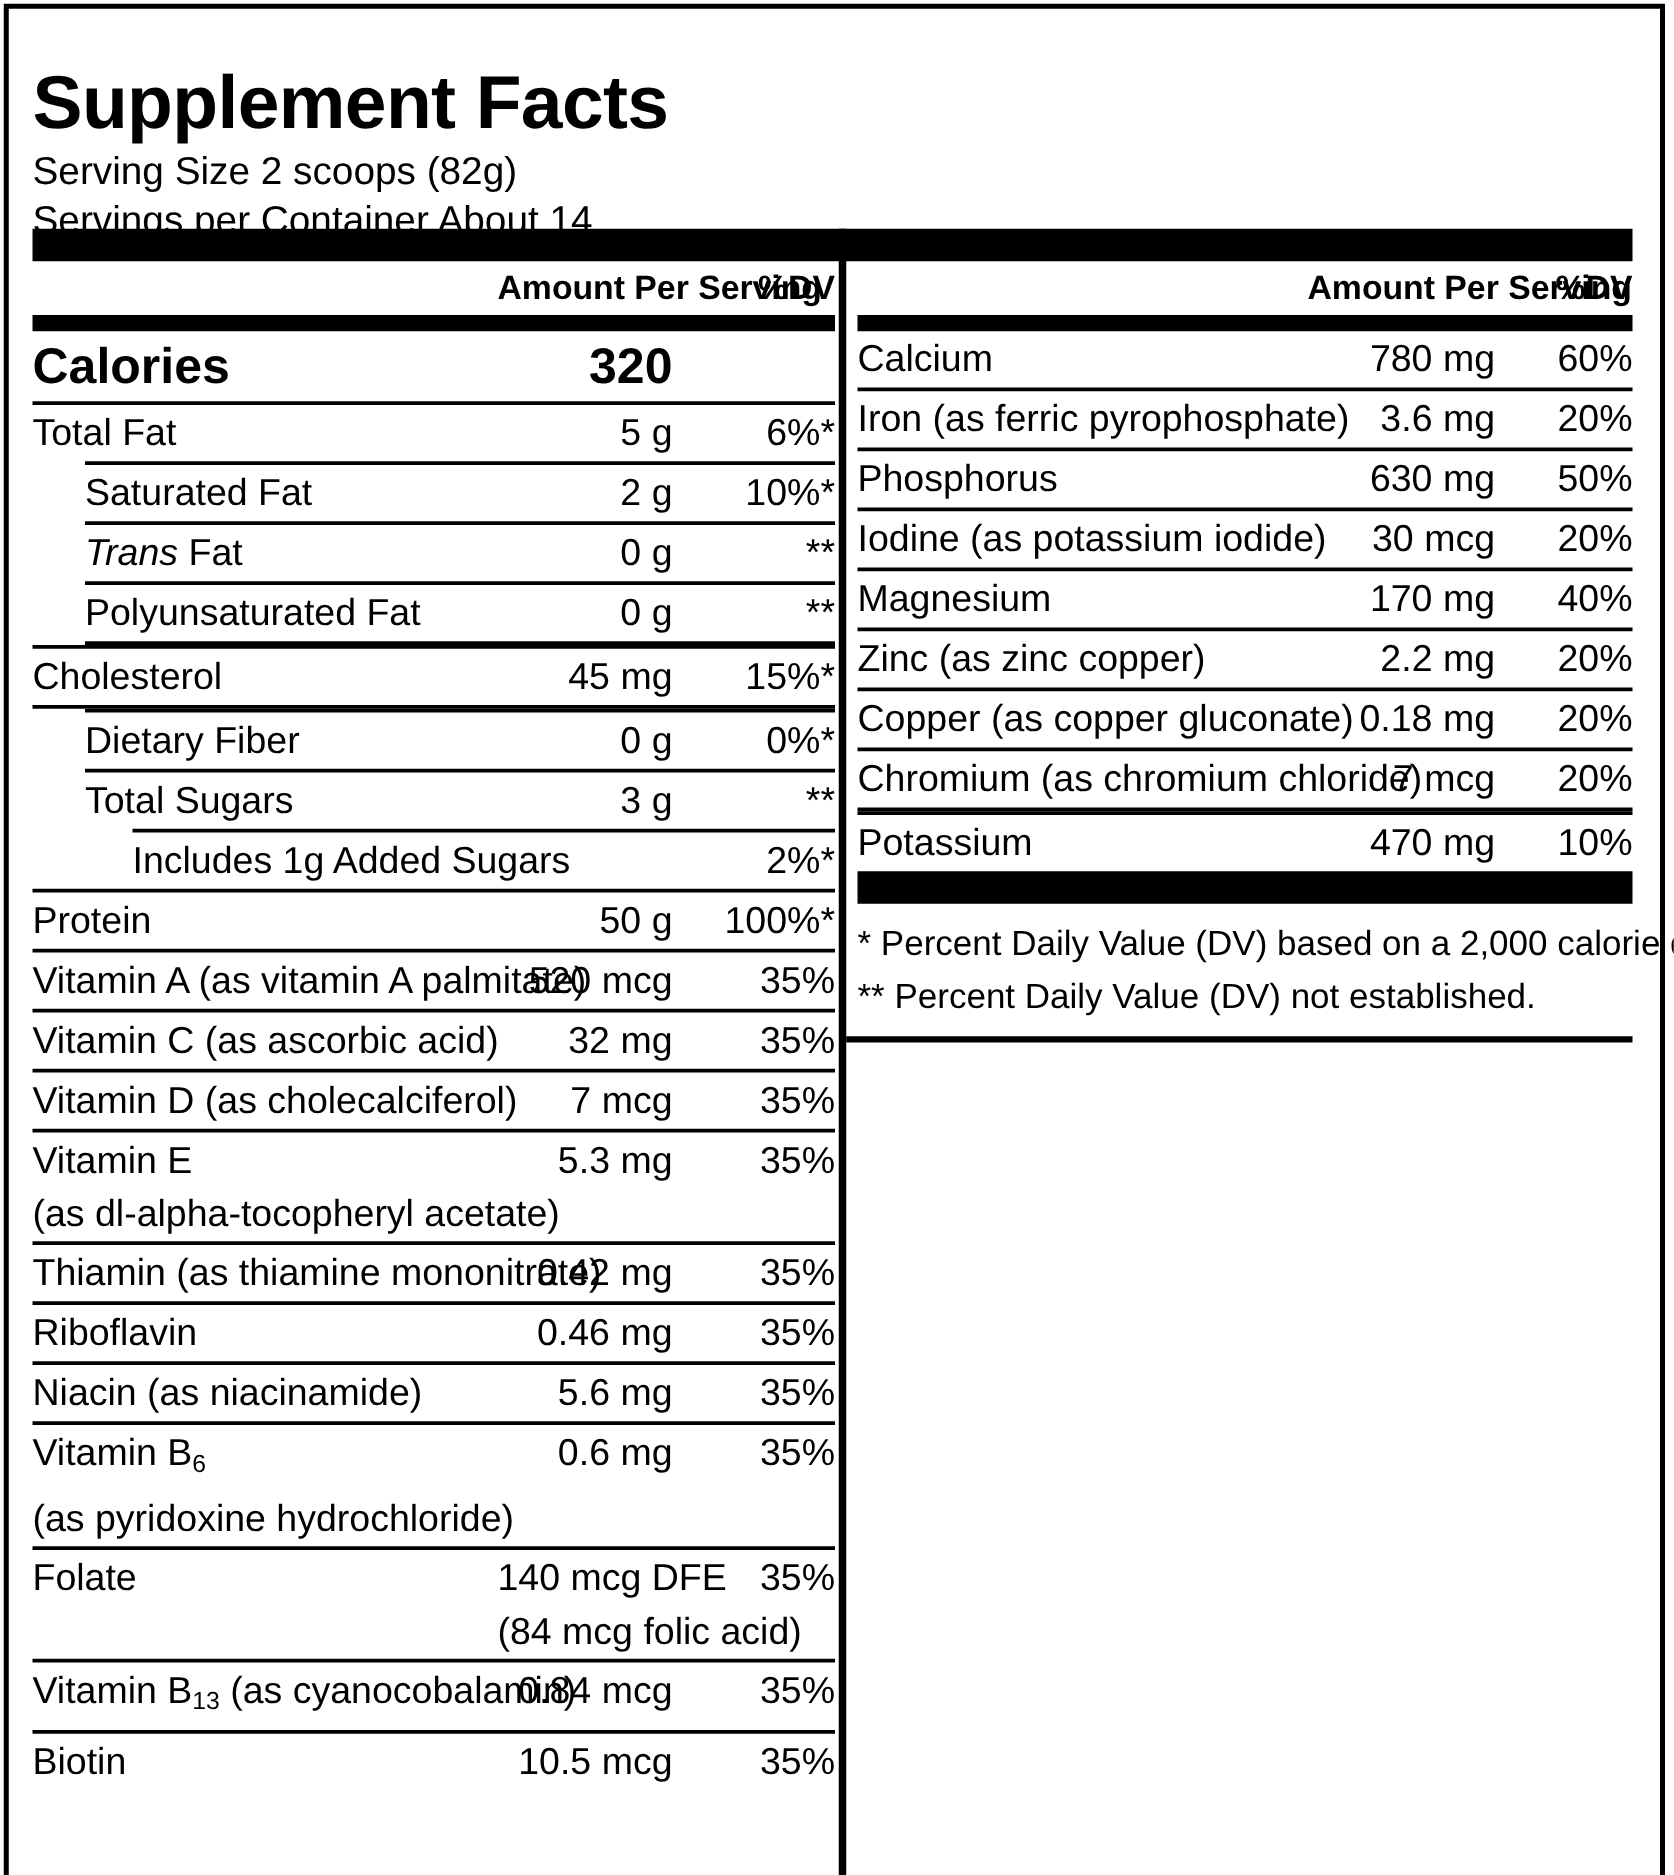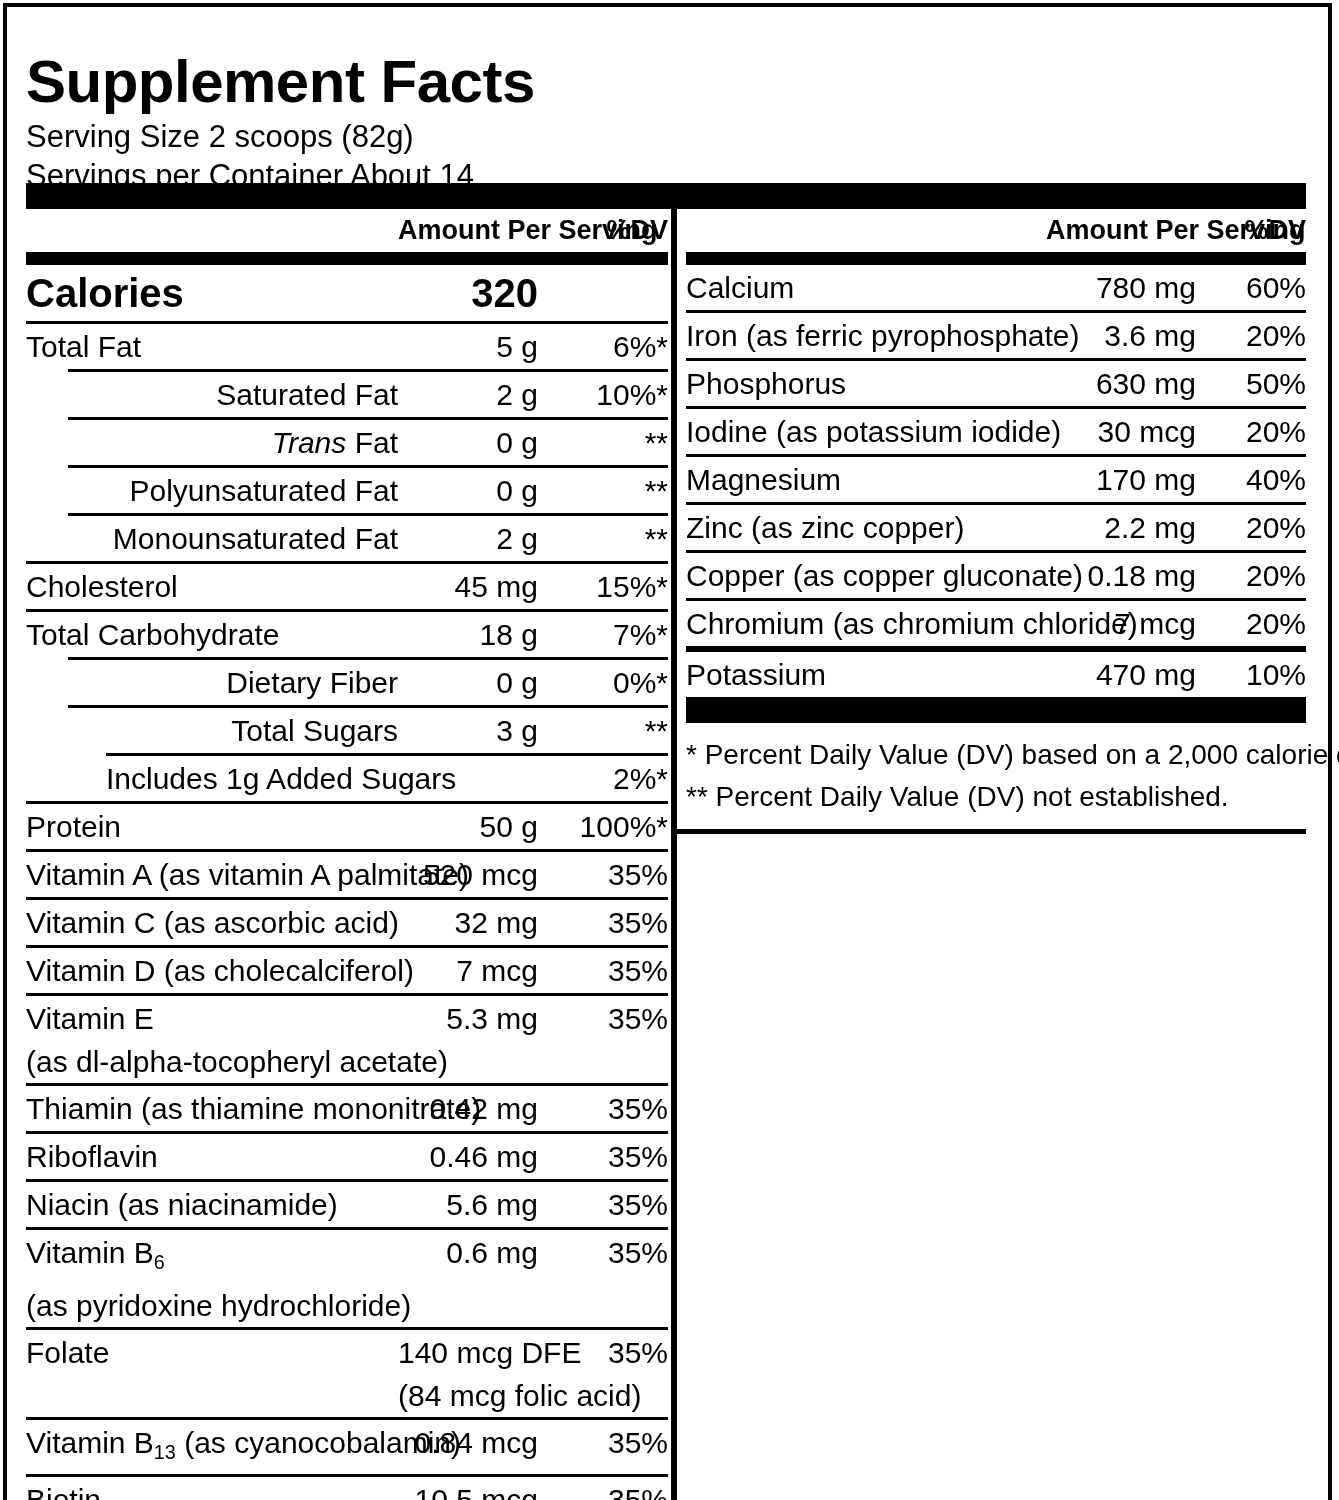--- a/index.html
+++ b/index.html
@@ -134,21 +134,21 @@
   
   .row-line {
     line-height: 45px;
     white-space: nowrap;
   }
 
   
   .sep       { height: 3px; background: #000; }
 
   
-  .ind1 { padding-left: 42px !important; text-align: right; }
+  .ind1 { padding-left: 42px !important; }
   .ind2 { padding-left: 80px !important; }
 
   .calories-name {
     font-weight: bold;
     font-size: 40px;
     line-height: 56px;
   }
   .calories-amt {
     font-weight: bold;
     font-size: 40px;
@@ -259,43 +259,33 @@
             <td class="r-name row-line ind1">Polyunsaturated Fat</td>
             <td class="r-amt row-line">0 g</td>
             <td class="r-dv row-line">**</td>
           </tr>
           <tr>
             <td colspan="3" style="padding: 0px 0px 0px 42px;">
               <div class="sep"></div>
             </td>
           </tr>
           <tr>
-            <td class="r-name row-line ind1">Monounsaturated Fat</td>
-            <td class="r-amt row-line">2 g</td>
-            <td class="r-dv row-line">**</td>
-          </tr>
-          <tr>
             <td colspan="3" style="padding: 0px;">
               <div class="sep"></div>
             </td>
           </tr>
           <tr>
             <td class="r-name row-line">Cholesterol</td>
             <td class="r-amt row-line">45 mg</td>
             <td class="r-dv row-line">15%*</td>
           </tr>
           <tr>
             <td colspan="3" style="padding: 0px;">
               <div class="sep"></div>
             </td>
-          </tr>
-          <tr>
-            <td class="r-name row-line">Total Carbohydrate</td>
-            <td class="r-amt row-line">18 g</td>
-            <td class="r-dv row-line">7%*</td>
           </tr>
           <tr>
             <td colspan="3" style="padding: 0px 0px 0px 42px;">
               <div class="sep"></div>
             </td>
           </tr>
           <tr>
             <td class="r-name row-line ind1">Dietary Fiber</td>
             <td class="r-amt row-line">0 g</td>
             <td class="r-dv row-line">0%*</td>

